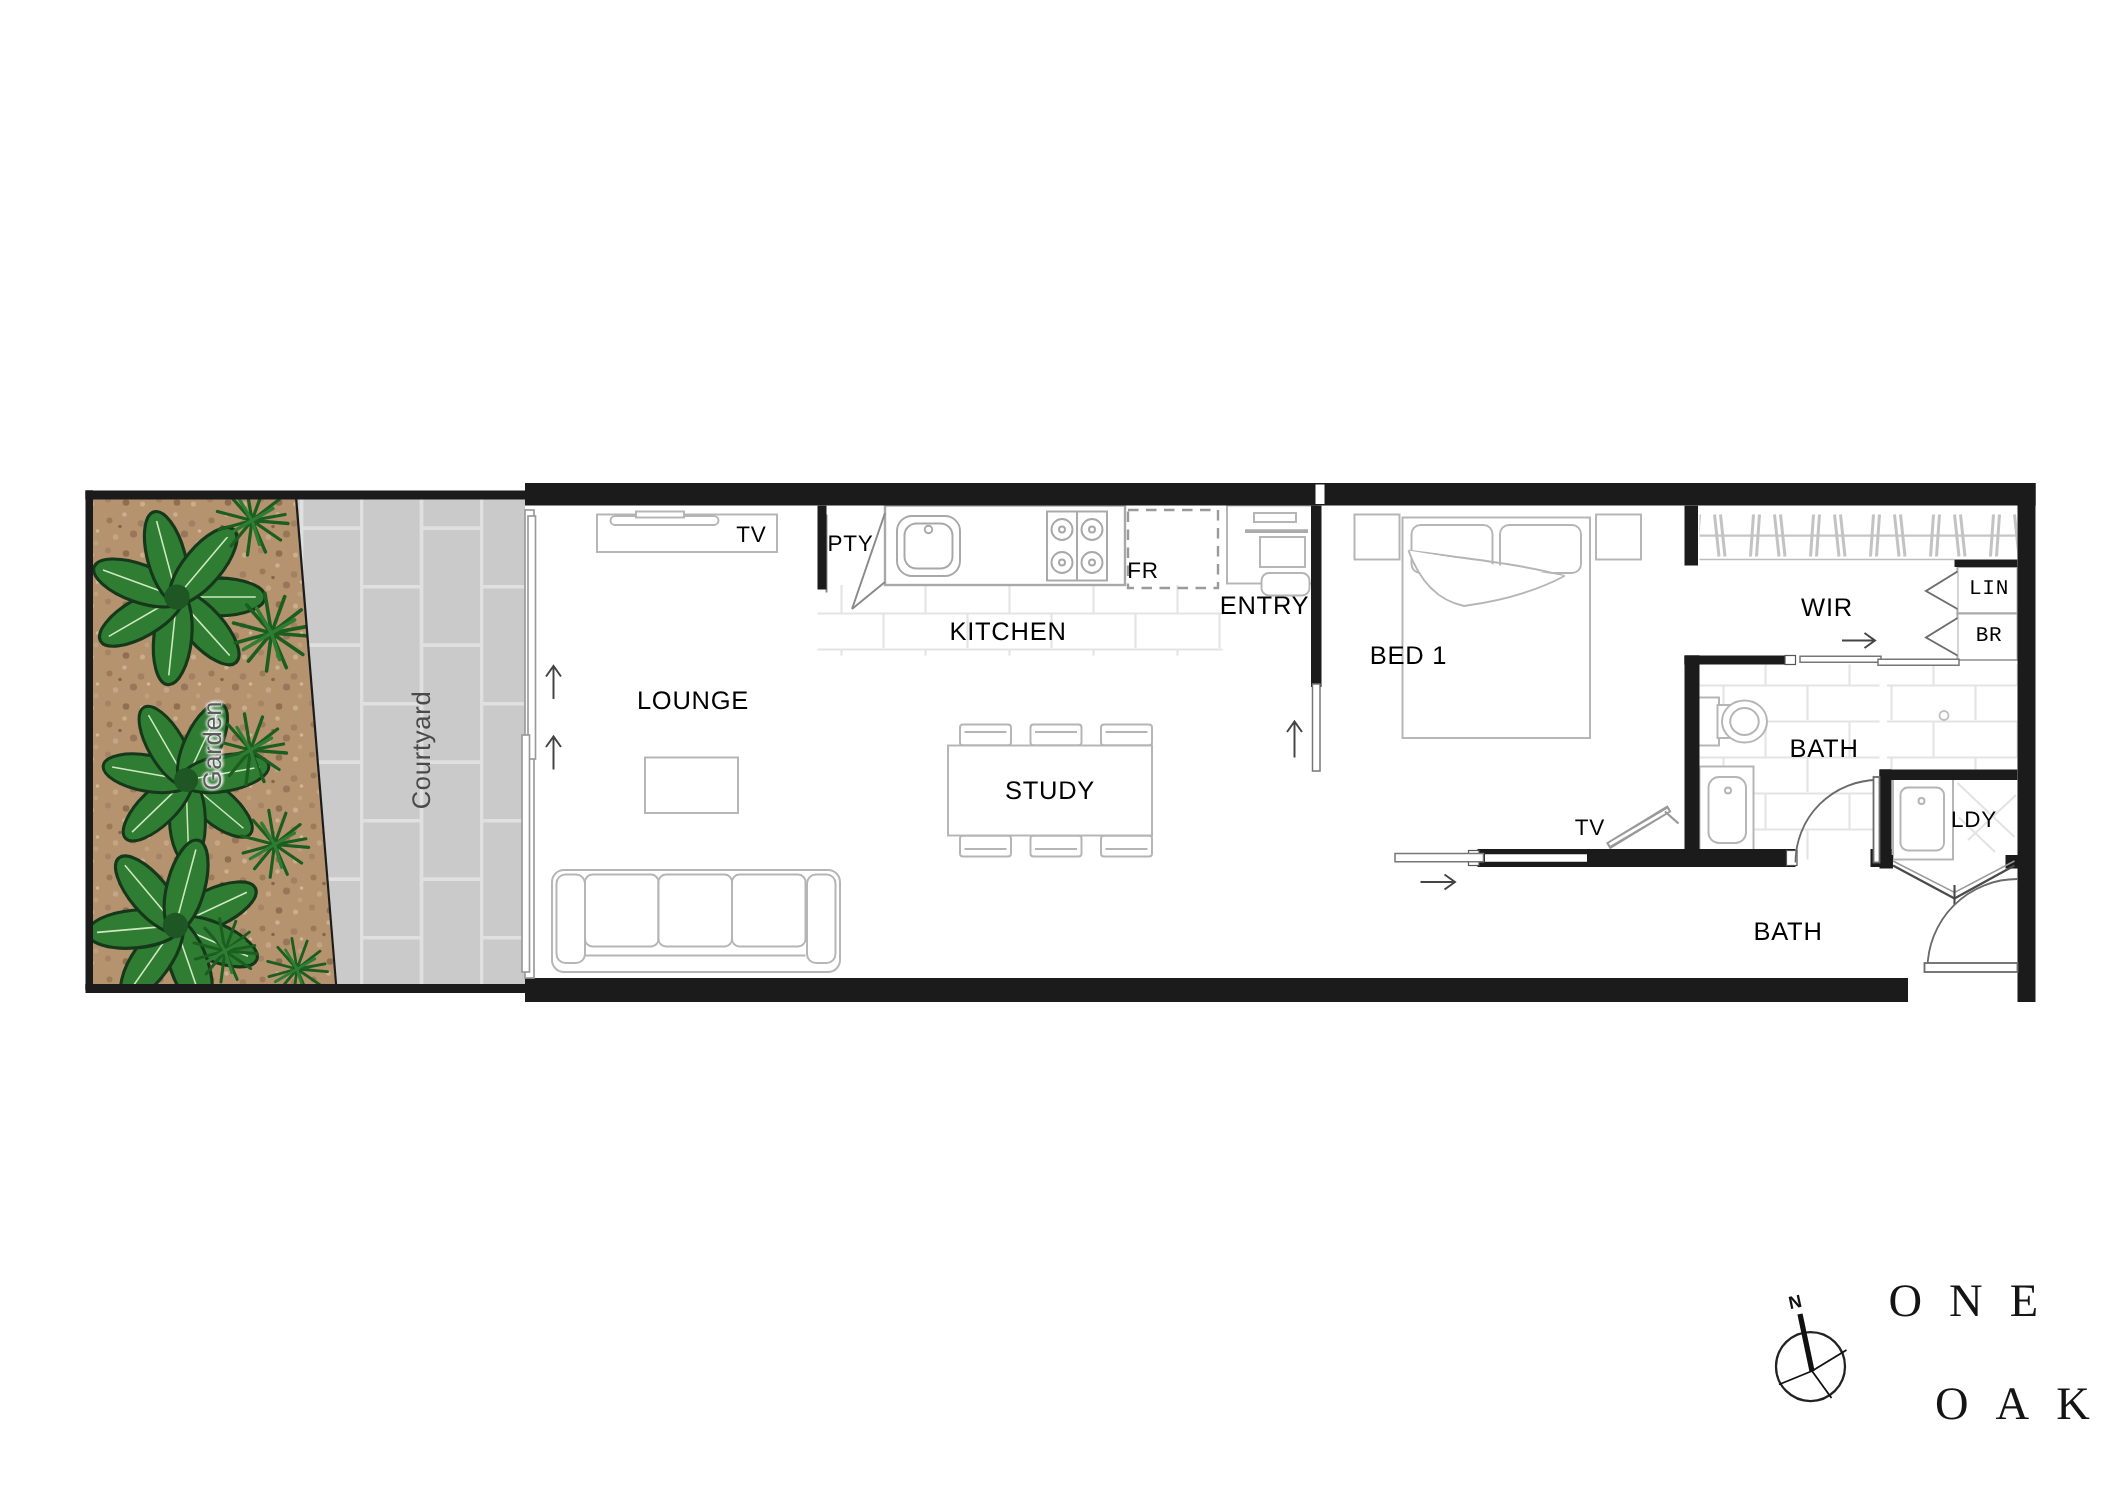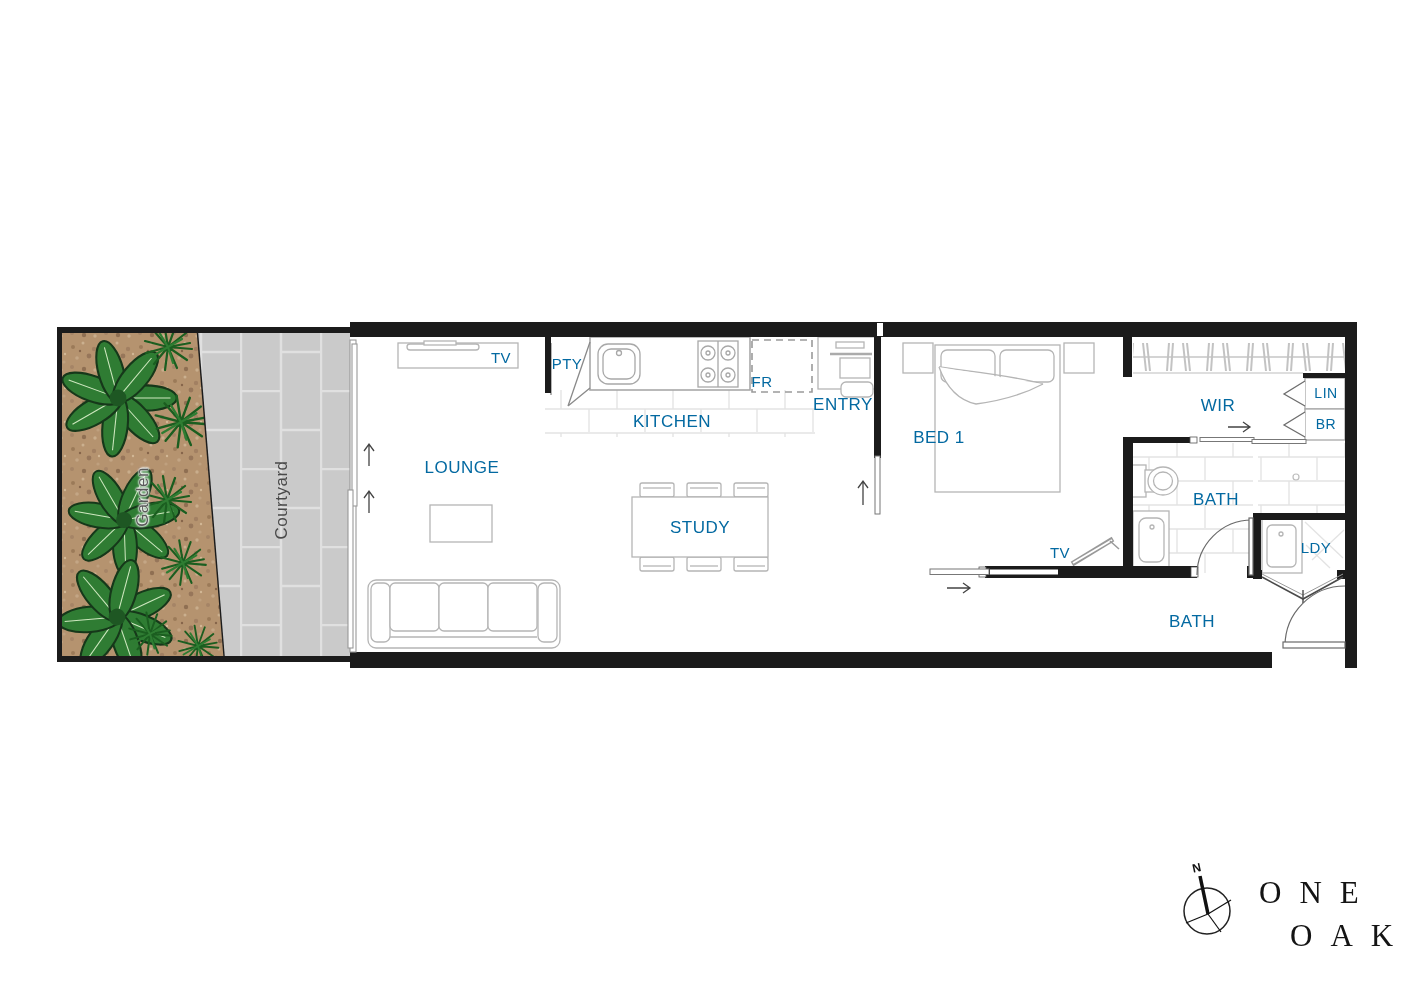--- a/index.html
+++ b/index.html
@@ -1,22 +1,22 @@
 <!DOCTYPE html>
 <html><head>
 <meta charset="utf-8">
 <style>
   html,body{margin:0;padding:0;background:#ffffff;}
   #stage{position:relative;width:1403px;height:992px;background:#fff;overflow:hidden;
          font-family:"Liberation Sans",sans-serif;}
   #plan-svg{position:absolute;left:0;top:0;}
-  .label{position:absolute;transform:translate(-50%,-50%);color:#0369a1;font-size:17px;
+  .label{position:absolute;transform:translate(-50%,-50%);color:#000000;font-size:17px;
          letter-spacing:0.5px;white-space:nowrap;line-height:1;}
   .label.sm{font-size:15px;}
-  .label.xs{font-size:14px;}
+  .label.xs{font-size:14px;font-family:Liberation Mono, monospace;}
   .label.rot{transform:translate(-50%,-50%) rotate(-90deg);}
   .label.garden{color:#5a5a5a;text-shadow:0 0 2px #fff,0 0 2px #fff,0 0 3px #fff,1px 1px 2px #fff;}
   .label.courtyard{color:#4a4a4a;}
   .label.north{color:#111;font-size:12px;font-weight:bold;transform:translate(-50%,-50%) rotate(-12deg);}
   .logo-line{position:absolute;font-family:"Liberation Serif",serif;font-size:31px;
              letter-spacing:18px;color:#141414;line-height:1;white-space:nowrap;}
 </style>
 </head>
 <body>
 
@@ -341,16 +341,16 @@
   <div class="label" style="left:939px;top:437px">BED 1</div>
   <div class="label sm" style="left:1060px;top:552px">TV</div>
   <div class="label" style="left:1218px;top:405px">WIR</div>
   <div class="label xs" style="left:1326px;top:393px">LIN</div>
   <div class="label xs" style="left:1326px;top:424px">BR</div>
   <div class="label" style="left:1216px;top:499px">BATH</div>
   <div class="label sm" style="left:1316px;top:547px">LDY</div>
   <div class="label" style="left:1192px;top:621px">BATH</div>
 
   <div class="label north" style="left:1197px;top:868px">N</div>
-  <div class="logo-line" style="left:1259px;top:877px">ONE</div>
+  <div class="logo-line" style="left:1259px;top:851px">ONE</div>
   <div class="logo-line" style="left:1290px;top:920px">OAK</div>
 
 </div>
 
 </body></html>

